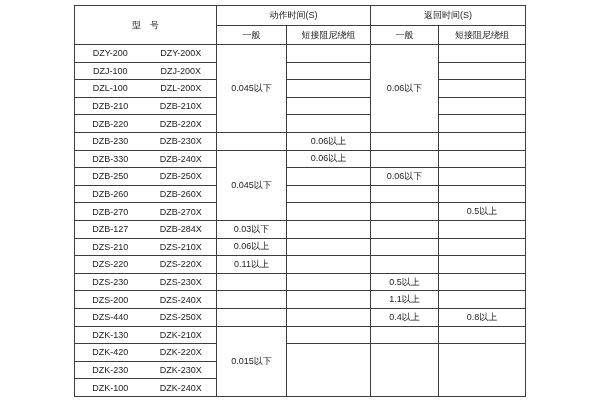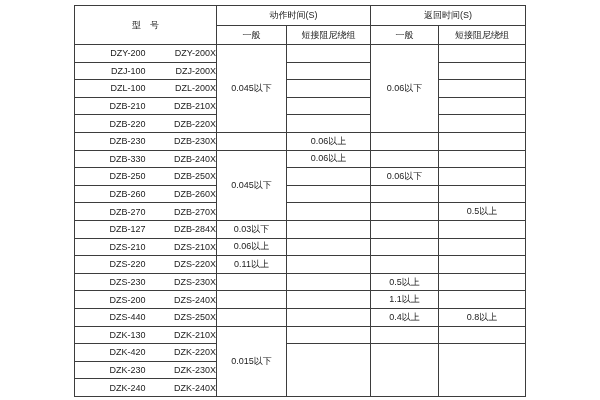--- a/index.html
+++ b/index.html
@@ -35,21 +35,21 @@
   }
   thead tr.h1 { height: 20px; }
   thead tr.h2 { height: 19px; margin-top: 20px; }
   tbody tr { height: 17.6px; }
   td.model-cell .model-pair {
     display: flex;
     width: 100%;
   }
   td.model-cell .model-pair span {
     flex: 1;
-    text-align: right;
+    text-align: center;
   }
 </style>
 </head>
 <body>
 
 <div class="table-wrap">
   <table class="spec">
     <colgroup>
       <col style="width:142px">
       <col style="width:70px">
@@ -279,20 +279,20 @@
           <td class="model-cell">
             <div class="model-pair">
               <span>DZK-230</span>
               <span>DZK-230X</span>
             </div>
           </td>
         </tr>
         <tr>
           <td class="model-cell">
             <div class="model-pair">
-              <span>DZK-240</span>
+              <span>DZK-100</span>
               <span>DZK-240X</span>
             </div>
           </td>
         </tr>
       </tbody>
   </table>
 </div>
 
 </body></html>

